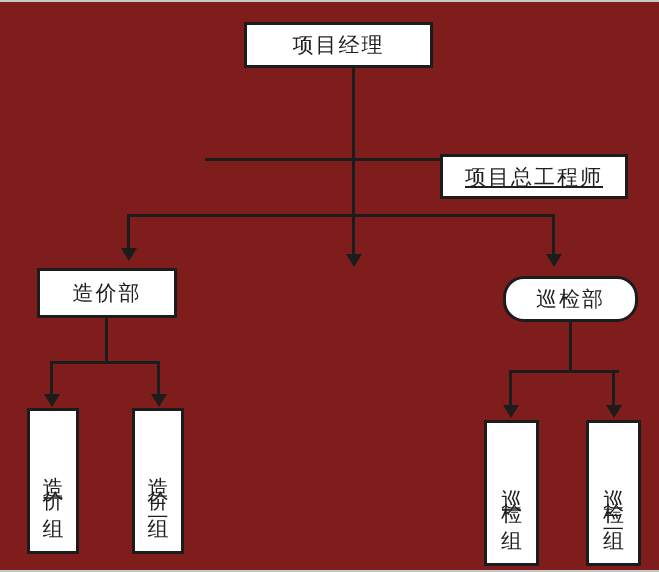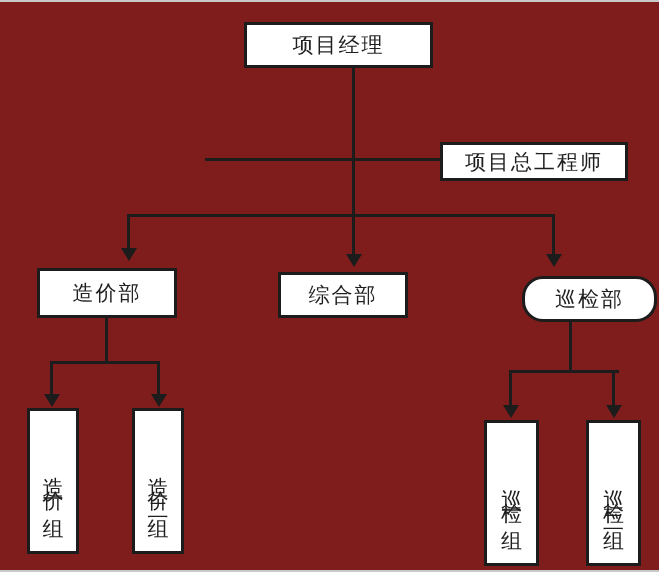--- a/index.html
+++ b/index.html
@@ -51,24 +51,24 @@
     width: 0;
     height: 0;
     border-left: 8px solid transparent;
     border-right: 8px solid transparent;
     border-top: 13px solid #1c1c1c;
   }
 
   
   #n-pm   { left: 244px; top: 22px;  width: 189px; height: 46px; }
   #n-dpm  { left: 47px;  top: 137px; width: 158px; height: 46px; }
-  #n-ce   { left: 440px; top: 142px; width: 188px; height: 39px; }
+  #n-ce   { left: 440px; top: 154px; width: 188px; height: 45px; text-decoration: underline; }
   #n-cost { left: 37px;  top: 268px; width: 140px; height: 50px; }
   #n-gen  { left: 278px; top: 272px; width: 130px; height: 46px; }
-  #n-insp { left: 522px; top: 276px; width: 135px; height: 46px; border-radius: 21px; }
+  #n-insp { left: 503px; top: 276px; width: 135px; height: 46px; border-radius: 21px; }
   #n-cg1  { left: 27px;  top: 408px; width: 52px;  height: 146px; }
   #n-cg2  { left: 132px; top: 408px; width: 52px;  height: 146px; }
   #n-ig1  { left: 484px; top: 420px; width: 55px;  height: 146px; }
   #n-ig2  { left: 586px; top: 420px; width: 55px;  height: 146px; }
 </style>
 </head>
 <body>
 
 <div id="stage">
 
@@ -105,23 +105,20 @@
 
   <div class="node" id="n-pm">
     <span>项目经理</span>
   </div>
   <div class="node" id="n-ce">
     <span>项目总工程师</span>
   </div>
   <div class="node" id="n-cost">
     <span>造价部</span>
   </div>
-  <div class="node" id="n-gen">
-    <span>综合部</span>
-  </div>
   <div class="node" id="n-insp">
     <span>巡检部</span>
   </div>
   <div class="node vertical" id="n-cg1">
     <span>造价一组</span>
   </div>
   <div class="node vertical" id="n-cg2">
     <span>造价二组</span>
   </div>
   <div class="node vertical" id="n-ig1">

